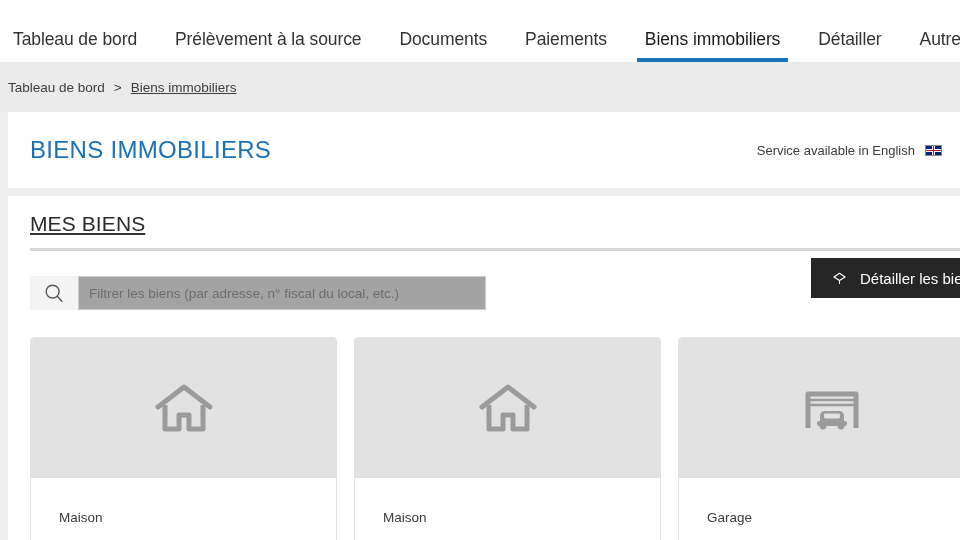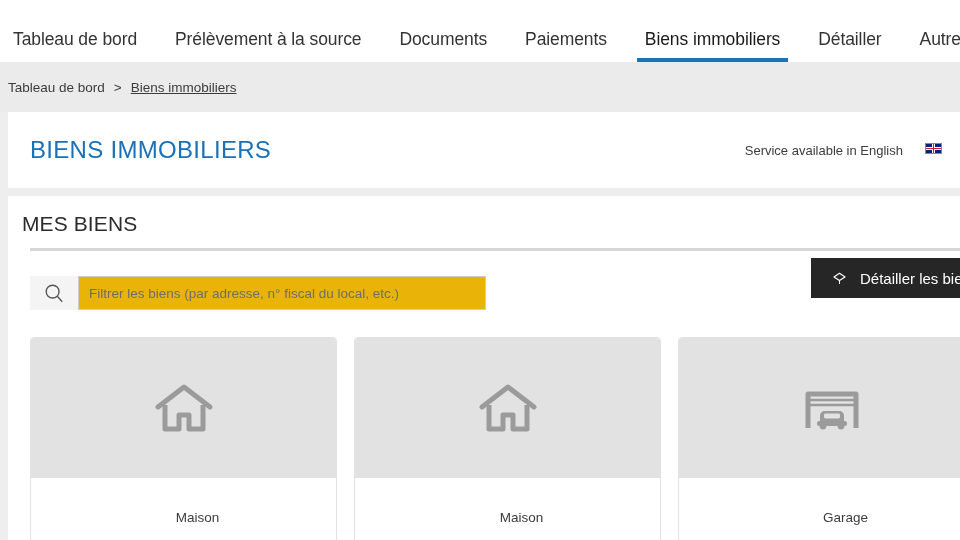--- a/index.html
+++ b/index.html
@@ -100,22 +100,22 @@
     justify-content: space-between;
   }
   .page-title {
     color: #1a71b8;
     font-size: 24px;
     letter-spacing: 0.3px;
     font-weight: 400;
   }
   .english-link {
     display: flex;
-    align-items: flex-start;
-    gap: 22px;
+    align-items: center;
+    gap: 10px;
     font-size: 13px;
     color: #3c3c3c;
     cursor: pointer;
   }
   .flag-uk {
     display: inline-block;
     width: 17px;
     height: 11px;
     position: relative;
     background: #00247d;
@@ -143,21 +143,22 @@
   }
   .flag-cross.h { left: 0; right: 0; top: 4.3px; height: 1.7px; }
   .flag-cross.v { top: 0; bottom: 0; left: 6.5px; width: 1.8px; }
 
   .panel-gap { height: 8px; }
 
   .panel-main {
     padding: 0;
   }
   .section-head {
-    padding: 16px 0 0 14px;
+    padding: 16px 0 0 22px;
+    text-decoration: underline;
   }
   .section-title {
     font-size: 21px;
     color: #2b2b2b;
     font-weight: 400;
     letter-spacing: 0.1px;
     margin: 0;
     padding-bottom: 12px;
   }
   .section-rule {
@@ -185,21 +186,21 @@
     background: #f4f4f4;
     display: flex;
     align-items: center;
     justify-content: center;
     flex: 0 0 auto;
   }
   .search-input {
     width: 408px;
     border: 1px solid #cccccc;
     border-left: 1px solid #cccccc;
-    background: #eab308;
+    background: #a3a3a3;
     font-family: "Liberation Sans", sans-serif;
     font-size: 13.5px;
     color: #333333;
     padding: 0 10px;
     box-sizing: border-box;
     outline: none;
   }
   .search-input::placeholder {
     color: #6d6d6d;
     opacity: 1;
@@ -246,21 +247,20 @@
     justify-content: center;
   }
   .card-body {
     height: 70px;
     padding: 32px 0 0 28px;
     box-sizing: border-box;
   }
   .card-label {
     font-size: 13.5px;
     color: #3c3c3c;
-    text-align: center;
   }
 </style>
 </head>
 <body>
 
 <div class="topnav">
   <div class="nav-list">
     <div class="nav-item">
       <span>Tableau de bord</span>
     </div>

